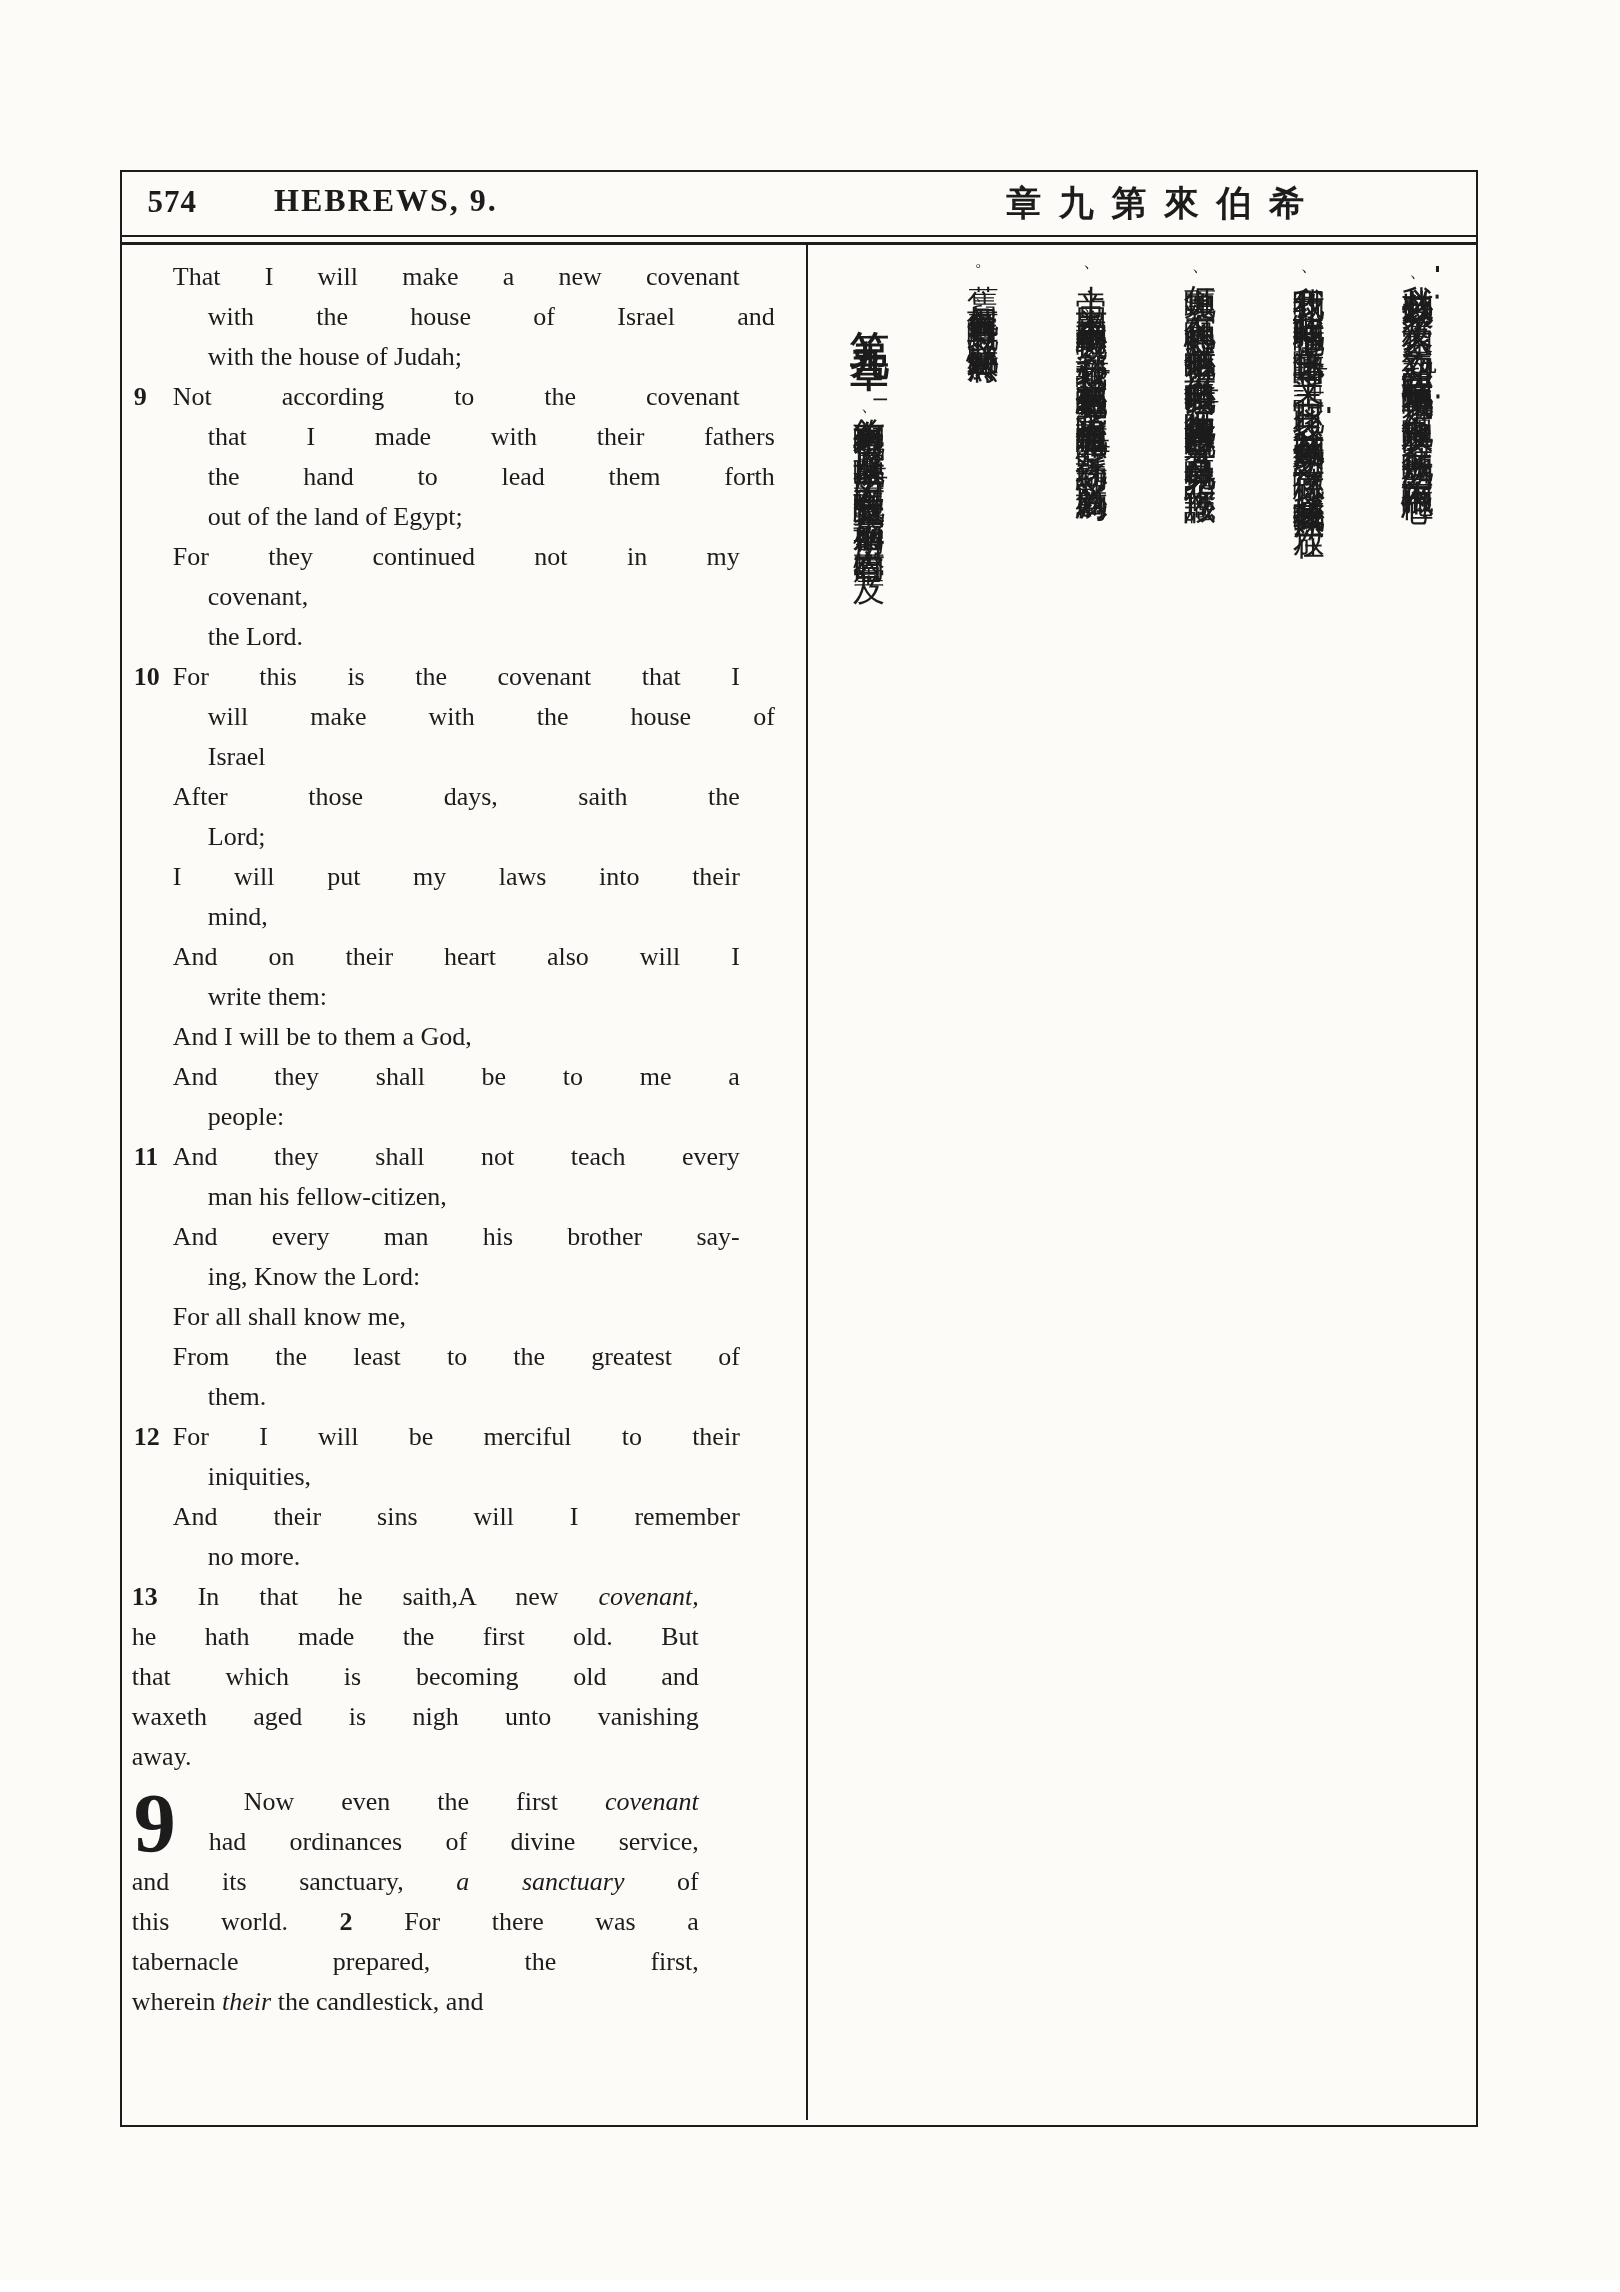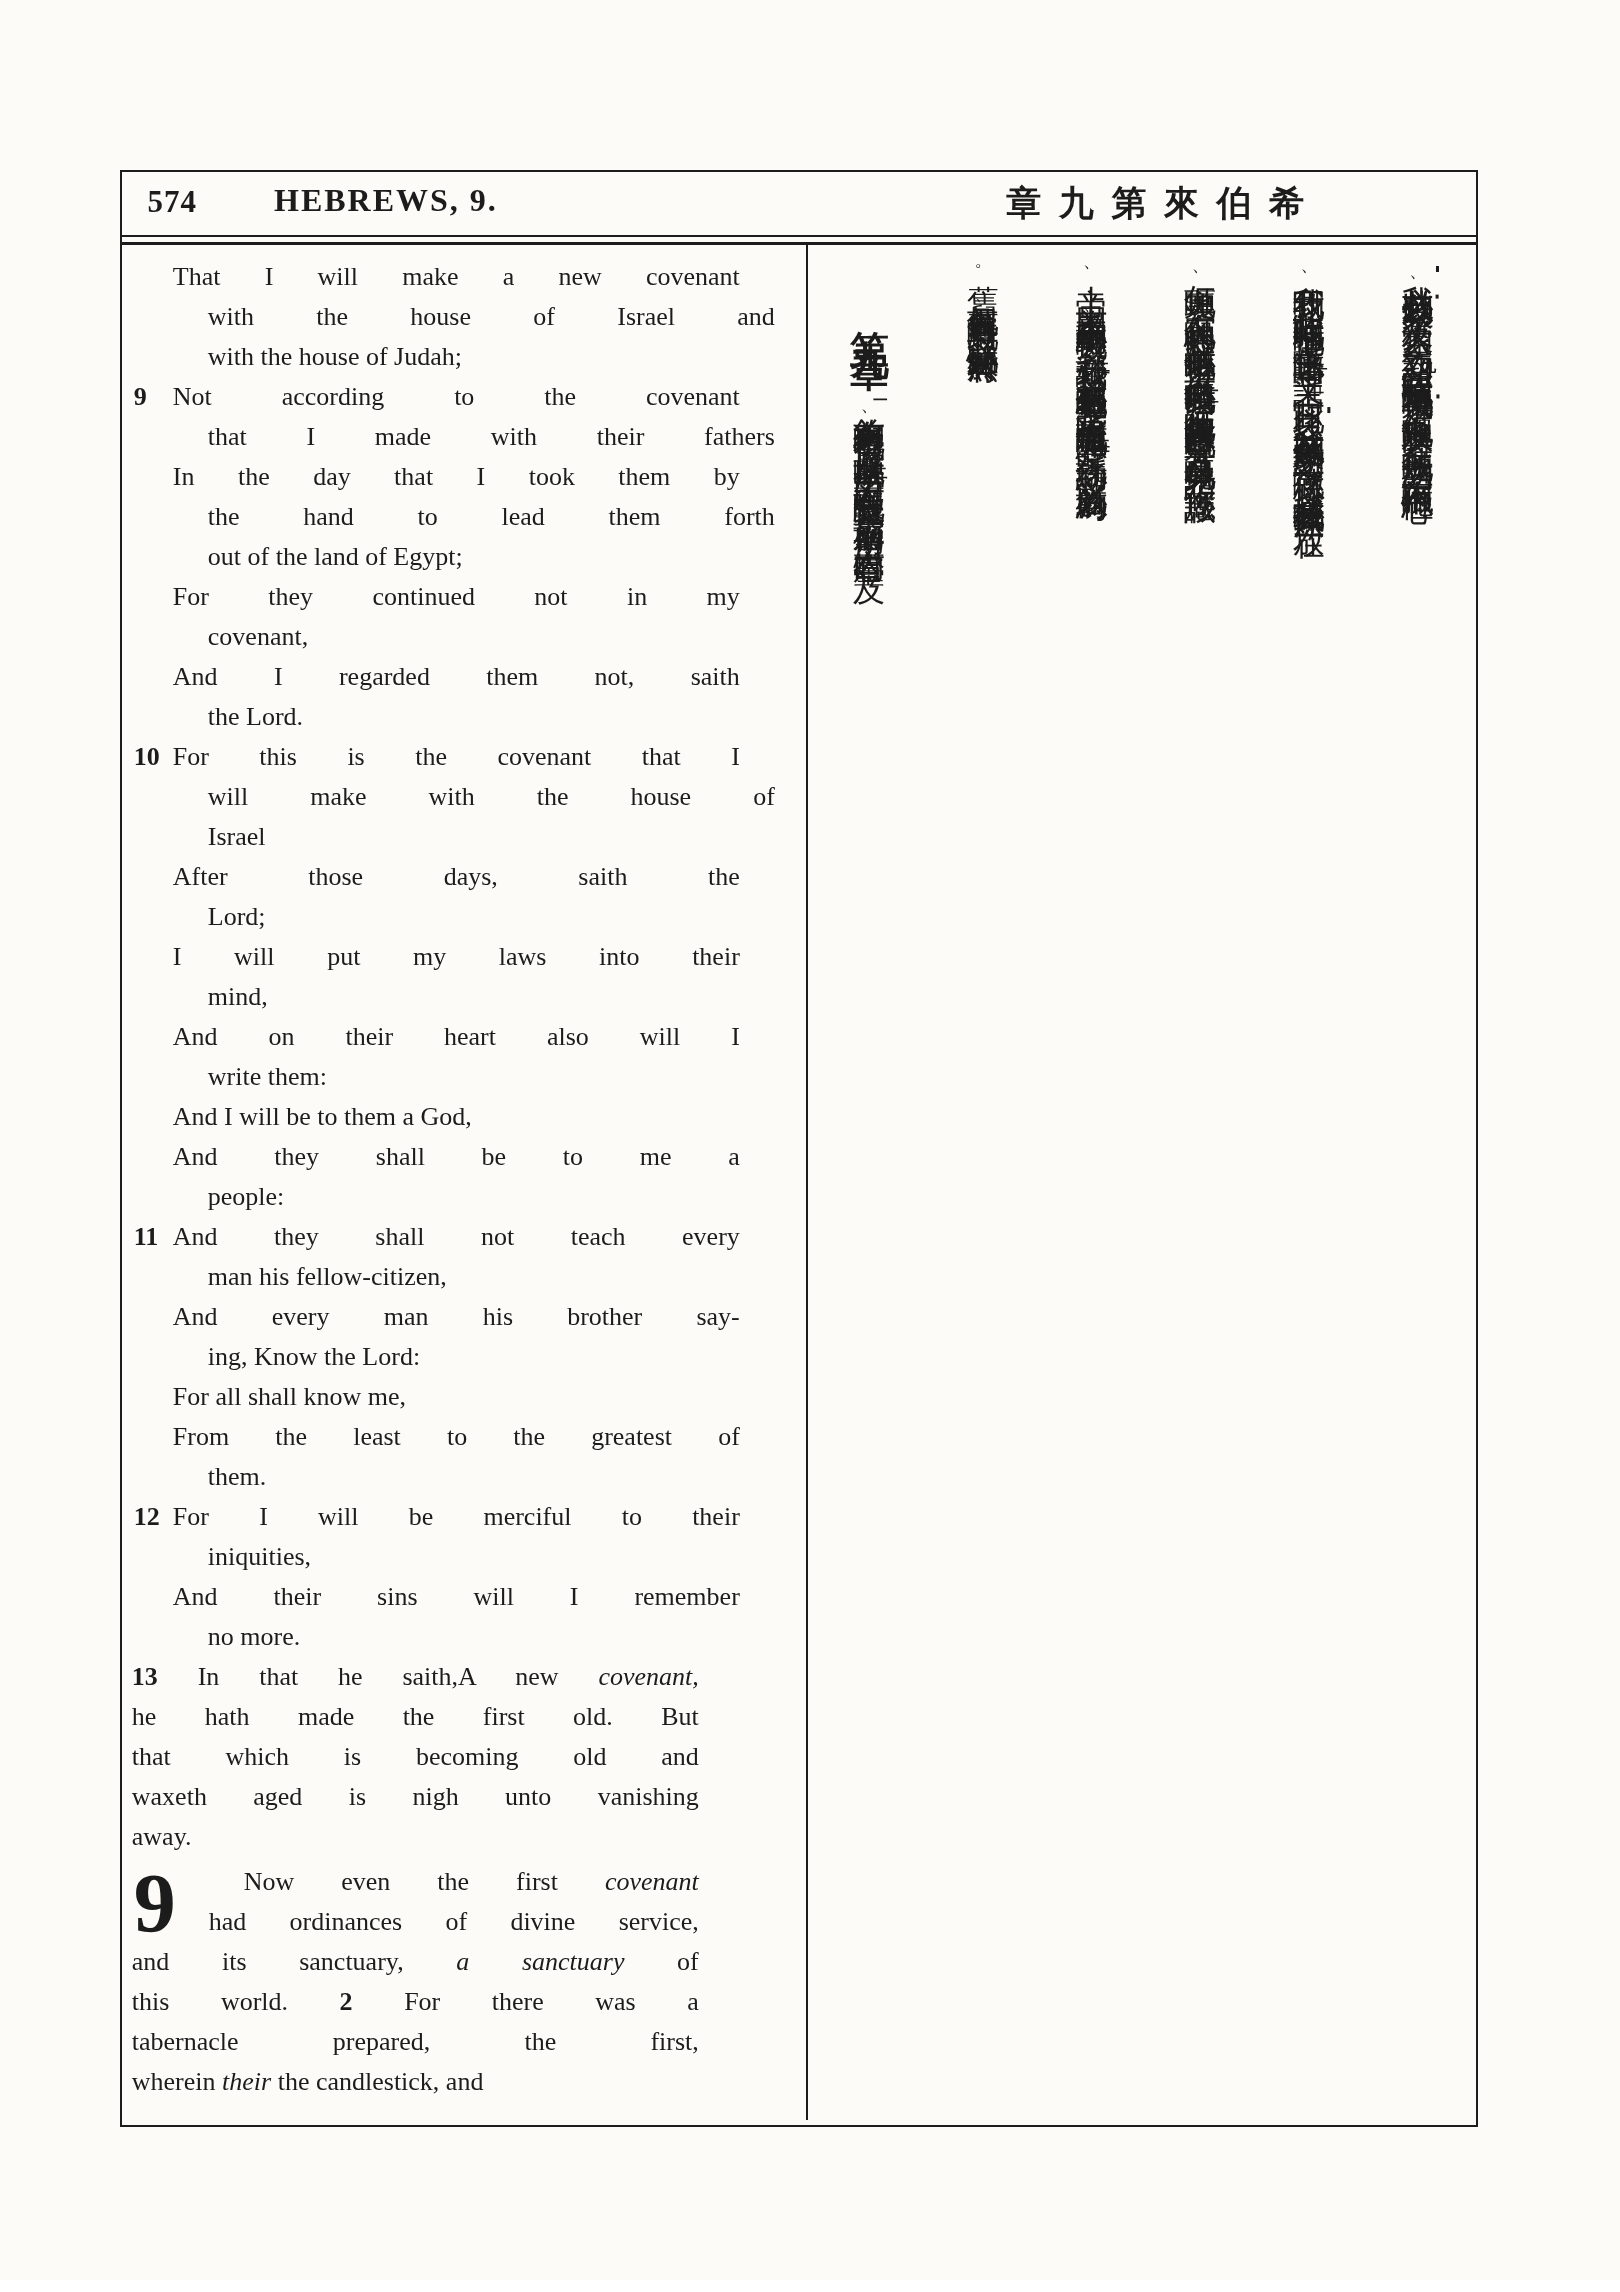--- a/index.html
+++ b/index.html
@@ -72,26 +72,24 @@
       <span class="title-zh">章九第來伯希</span>
     </div>
     <div class="thickrule"></div>
     <div class="pagebody">
       <div class="col-en" id="en-col">
           <div class="eline ind1 j"><span>That I will make a new covenant</span></div>
           <div class="eline ind2 j"><span>with the house of Israel and</span></div>
           <div class="eline ind2"><span>with the house of Judah;</span></div>
           <div class="eline ind1 j"><span class="vnum-en">9</span><span>Not according to the covenant</span></div>
           <div class="eline ind2 j"><span>that I made with their fathers</span></div>
-          <div class="eline ind1 j"><span>In the day that I took them by</span></div>
           <div class="eline ind2 j"><span>the hand to lead them forth</span></div>
           <div class="eline ind2"><span>out of the land of Egypt;</span></div>
           <div class="eline ind1 j"><span>For they continued not in my</span></div>
           <div class="eline ind2"><span>covenant,</span></div>
-          <div class="eline ind1 j"><span>And I regarded them not, saith</span></div>
           <div class="eline ind2"><span>the Lord.</span></div>
           <div class="eline ind1 j"><span class="vnum-en">10</span><span>For this is the covenant that I</span></div>
           <div class="eline ind2 j"><span>will make with the house of</span></div>
           <div class="eline ind2"><span>Israel</span></div>
           <div class="eline ind1 j"><span>After those days, saith the</span></div>
           <div class="eline ind2"><span>Lord;</span></div>
           <div class="eline ind1 j"><span>I will put my laws into their</span></div>
           <div class="eline ind2"><span>mind,</span></div>
           <div class="eline ind1 j"><span>And on their heart also will I</span></div>
           <div class="eline ind2"><span>write them:</span></div>

